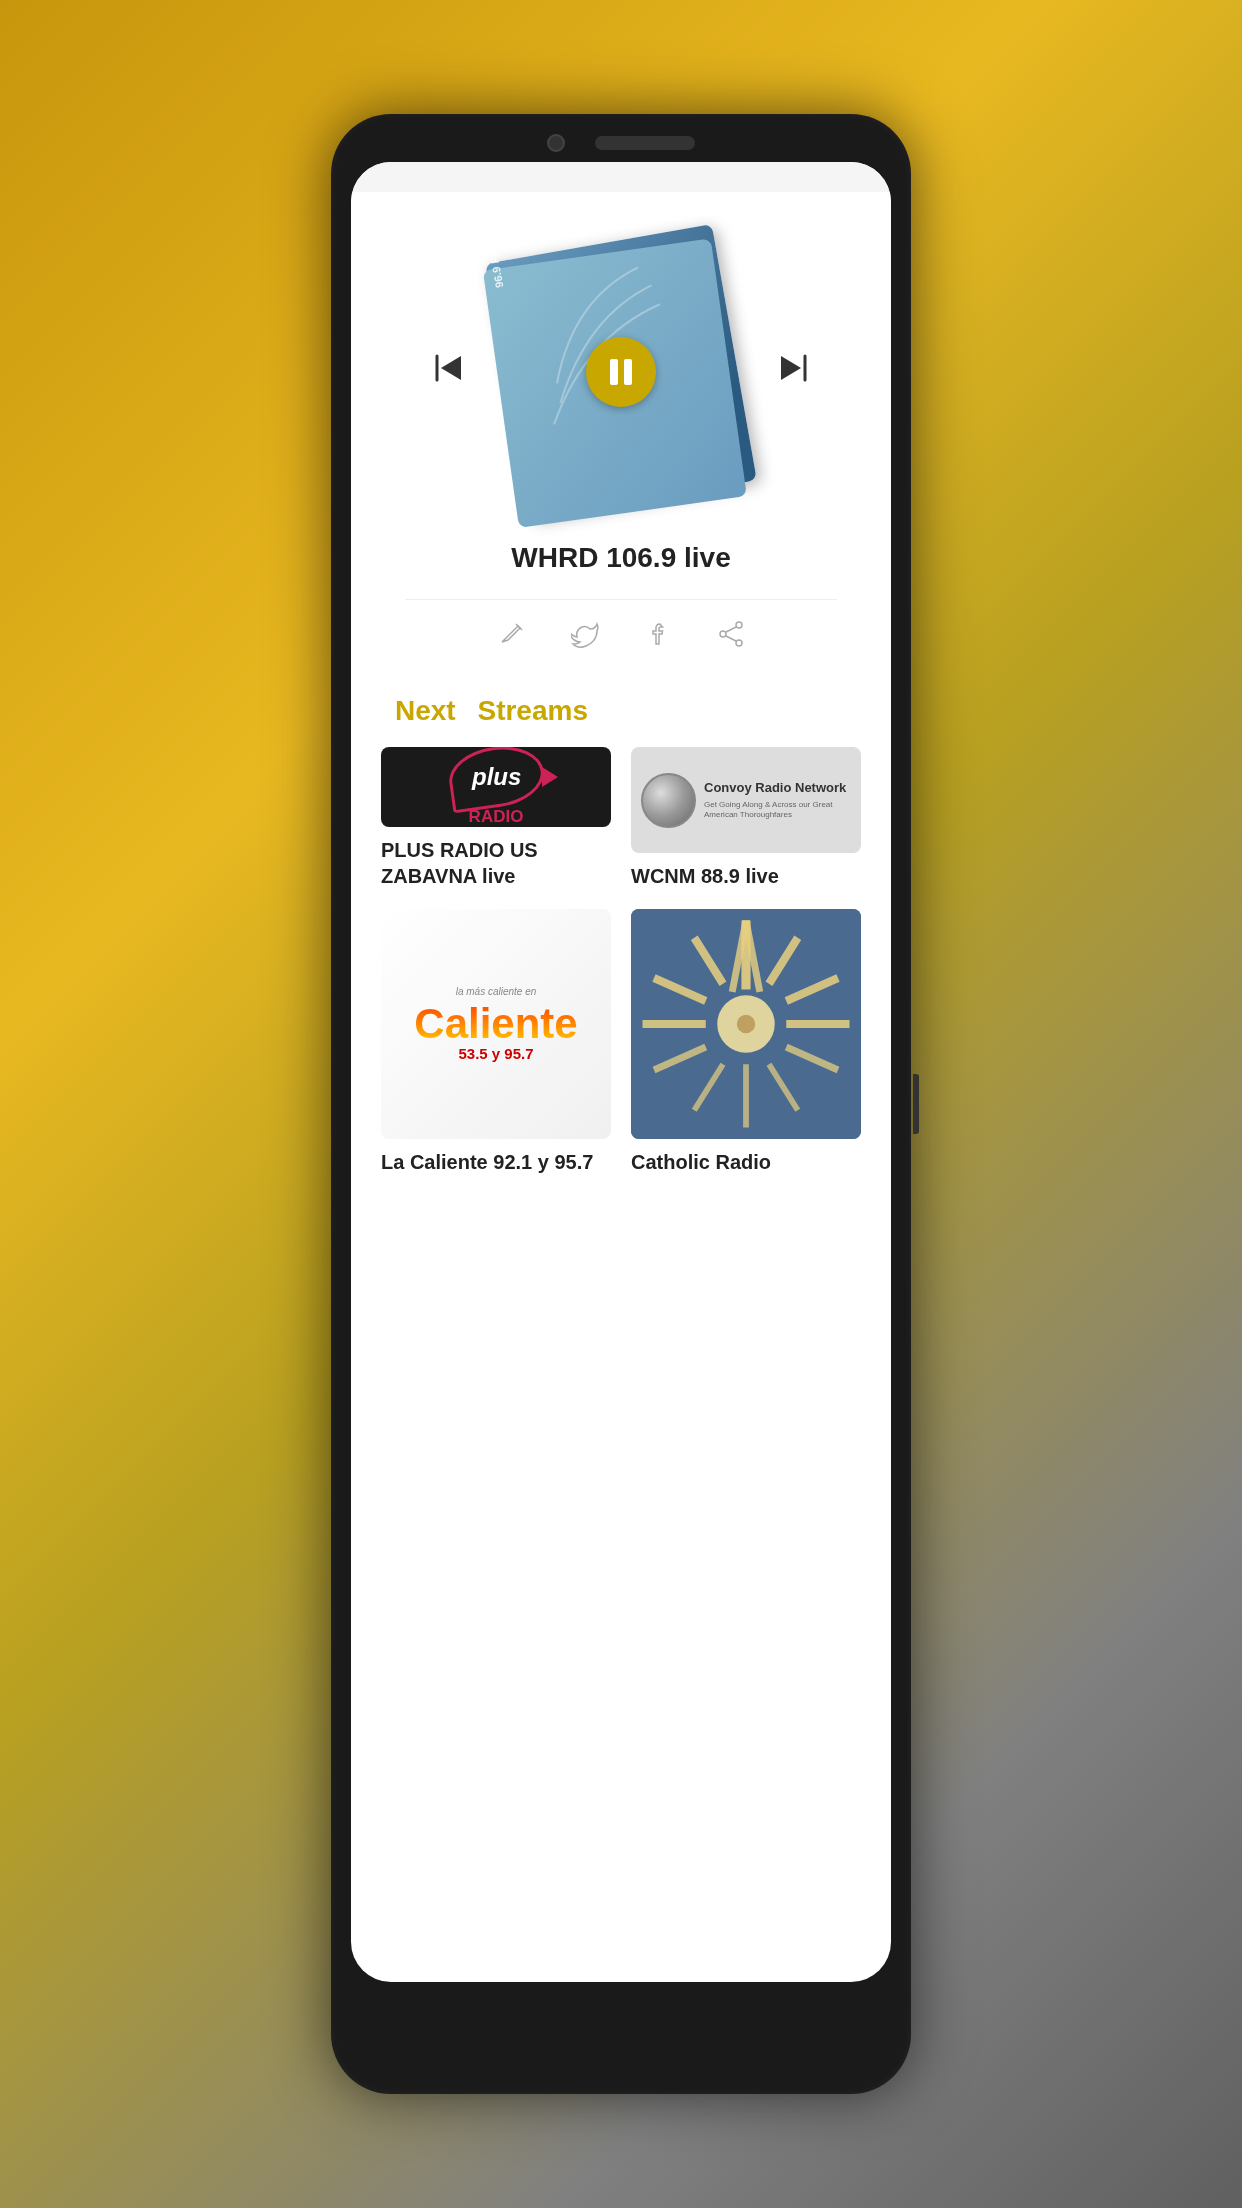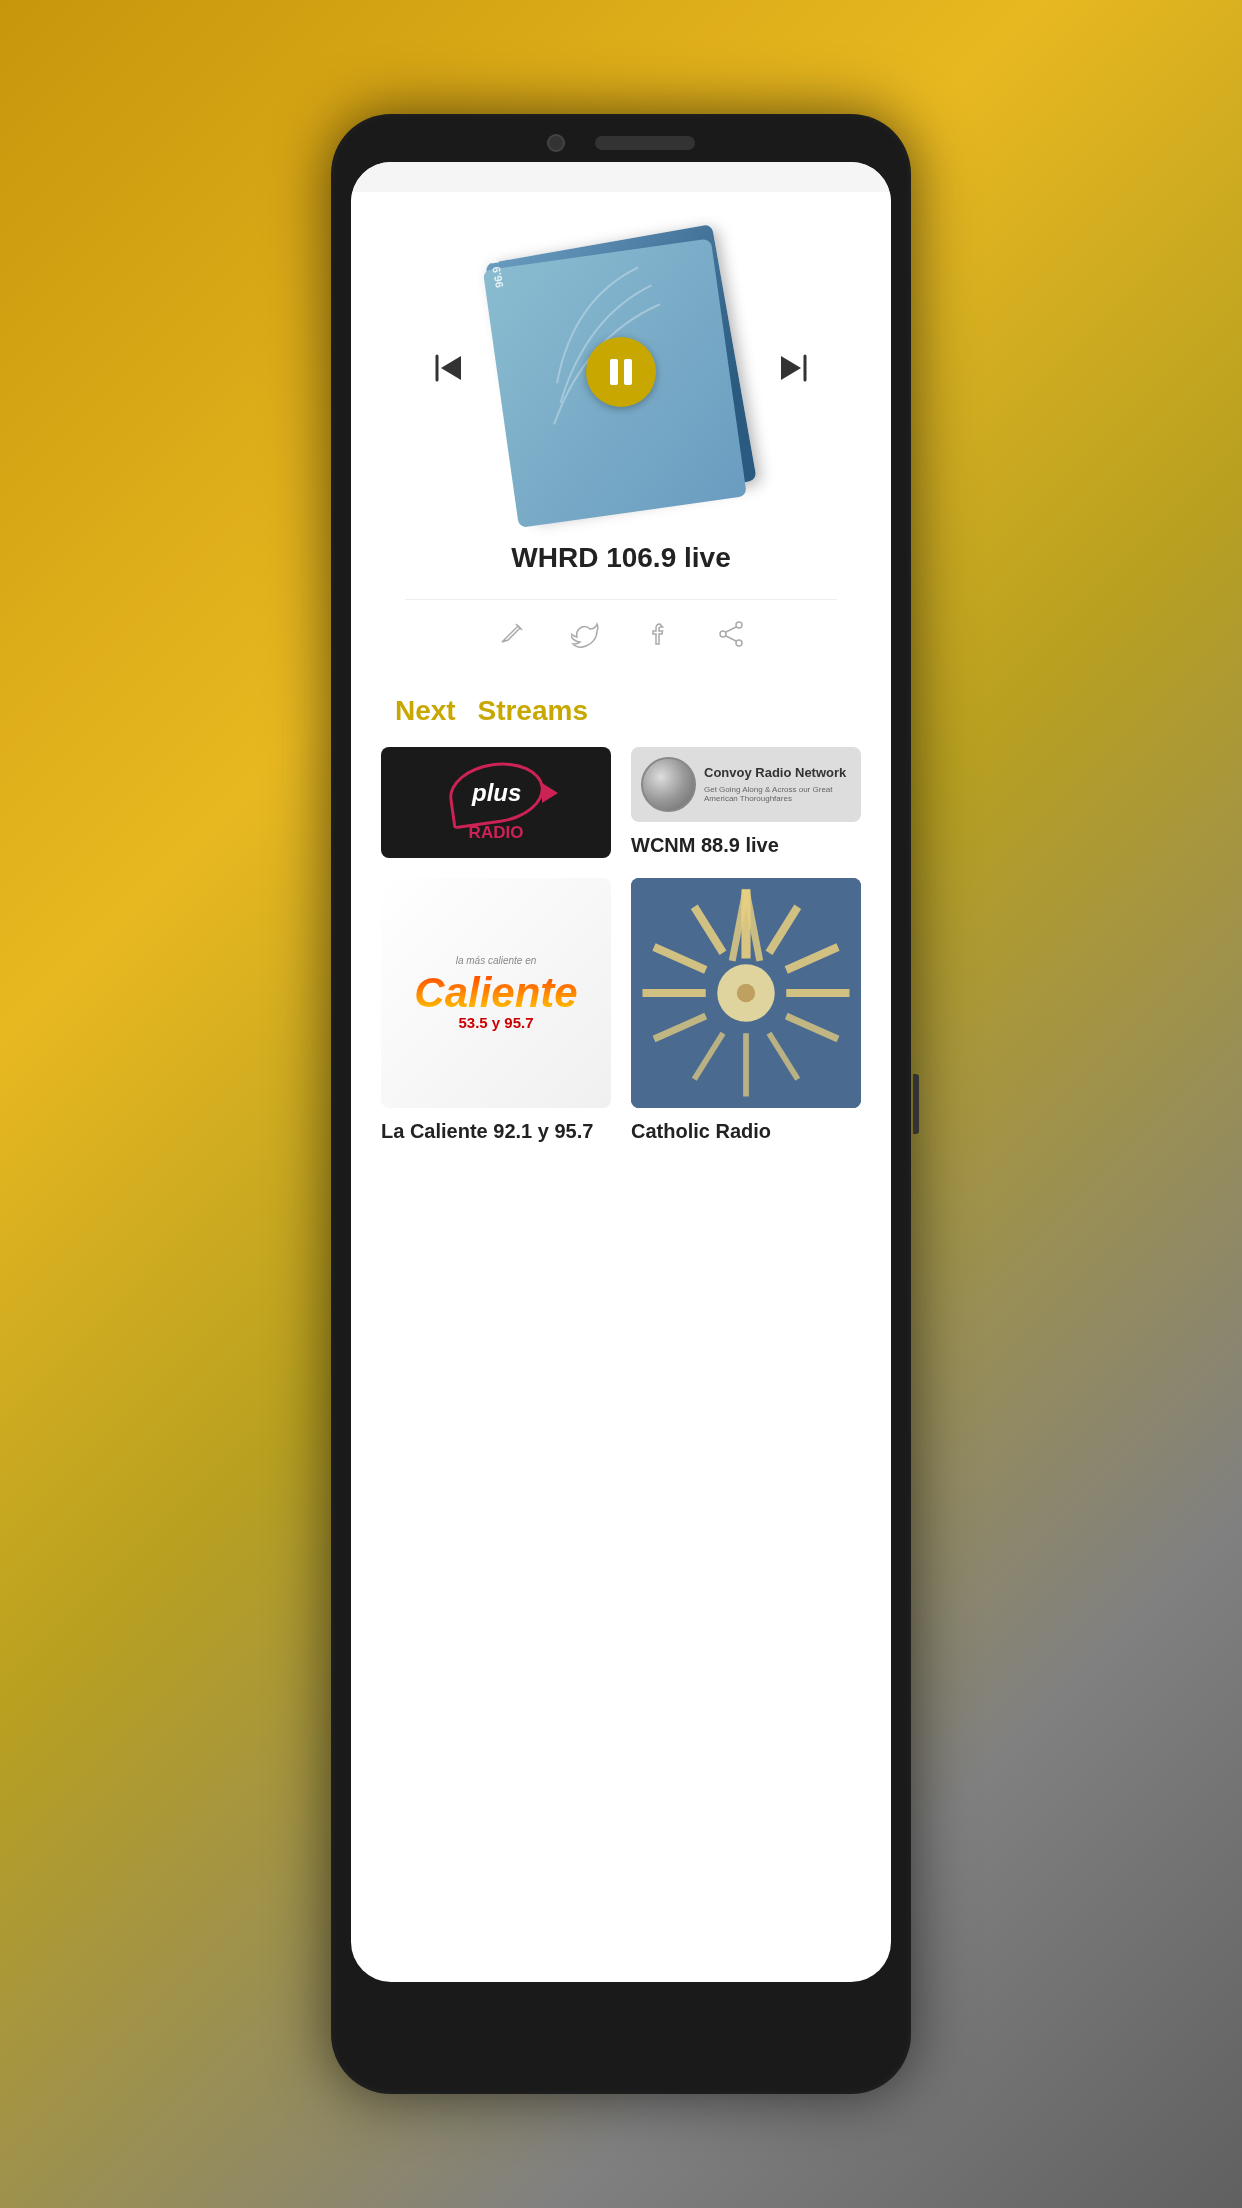--- a/index.html
+++ b/index.html
@@ -407,40 +407,41 @@
               <div style="display:flex;flex-direction:column;align-items:center;position:relative;">
                 <div style="position:relative;display:inline-block;">
                   <div style="width:95px;height:60px;border:3px solid #cc2255;border-radius:50% 50% 50% 5%;transform:rotate(-8deg);display:flex;align-items:center;justify-content:center;">
                     <span style="color:white;font-size:24px;font-weight:900;font-style:italic;transform:rotate(8deg);">plus</span>
                   </div>
                   <div style="position:absolute;right:-14px;top:50%;transform:translateY(-50%);width:0;height:0;border-left:16px solid #cc2255;border-top:10px solid transparent;border-bottom:10px solid transparent;"></div>
                 </div>
                 <span style="color:#cc2255;font-size:17px;font-weight:bold;transform:rotate(0deg);">RADIO</span>
               </div>
             </div>
+            <div class="stream-name">PLUS RADIO US ZABAVNA live</div>
           </div>
 
           <div class="stream-card">
             <div class="stream-thumbnail wcnm-thumb">
               <div style="display:flex;flex-direction:row;align-items:center;gap:8px;padding:10px;">
                 <div style="width:55px;height:55px;background:radial-gradient(circle at 35% 35%,#ddd,#999,#666);border-radius:50%;border:2px solid #888;flex-shrink:0;"></div>
                 <div style="display:flex;flex-direction:column;">
                   <span style="font-size:13px;color:#333;font-weight:bold;line-height:1.3;">Convoy Radio Network</span>
                   <span style="font-size:8px;color:#666;margin-top:3px;line-height:1.2;">Get Going Along &amp; Across our Great American Thoroughfares</span>
                 </div>
               </div>
             </div>
             <div class="stream-name">WCNM 88.9 live</div>
           </div>
 
           <div class="stream-card">
             <div class="stream-thumbnail caliente-thumb">
               <div class="caliente-logo">
                 <div style="font-size:10px;color:#888;font-style:italic;margin-bottom:6px;">la más caliente en</div>
-                <div style="font-size:42px;font-weight:900;font-style:italic;background:linear-gradient(to bottom,#ff4400,#ff8800,#ffcc00);-webkit-background-clip:text;-webkit-text-fill-color:transparent;background-clip:text;line-height:1;">Caliente</div>
+                <div style="font-size:42px;font-weight:900;background:linear-gradient(to bottom,#ff4400,#ff8800,#ffcc00);-webkit-background-clip:text;-webkit-text-fill-color:transparent;background-clip:text;line-height:1;">Caliente</div>
                 <div style="font-size:15px;color:#cc0000;font-weight:bold;">53.5 y 95.7</div>
               </div>
             </div>
             <div class="stream-name">La Caliente 92.1 y 95.7</div>
           </div>
 
           <div class="stream-card">
             <div class="stream-thumbnail sunburst-thumb">
               <svg class="sunburst-svg" viewBox="0 0 200 200" xmlns="http://www.w3.org/2000/svg">
                 <rect width="200" height="200" fill="#4a6a90"></rect>

